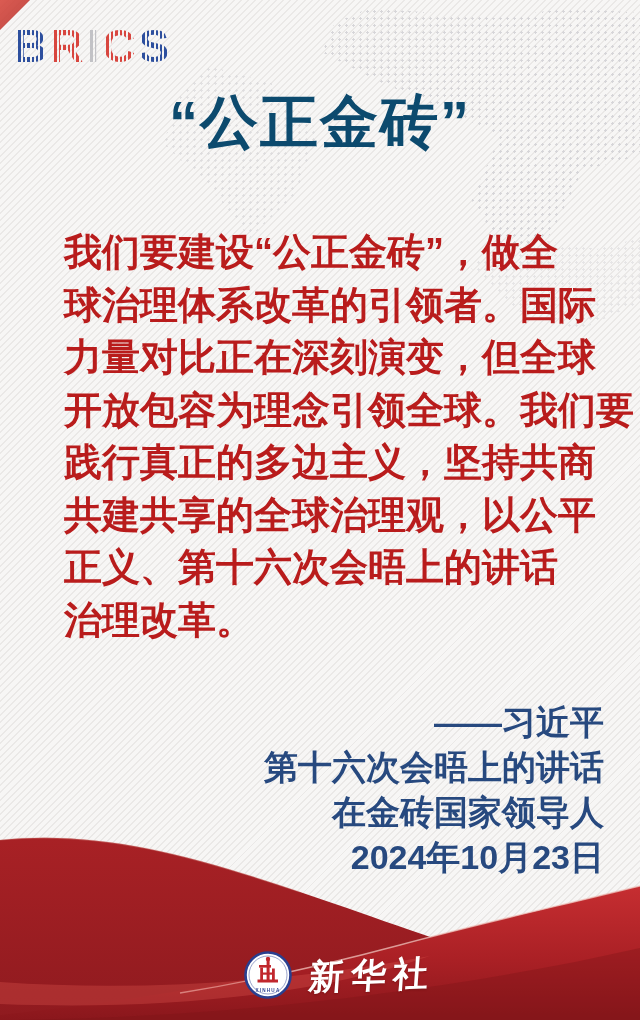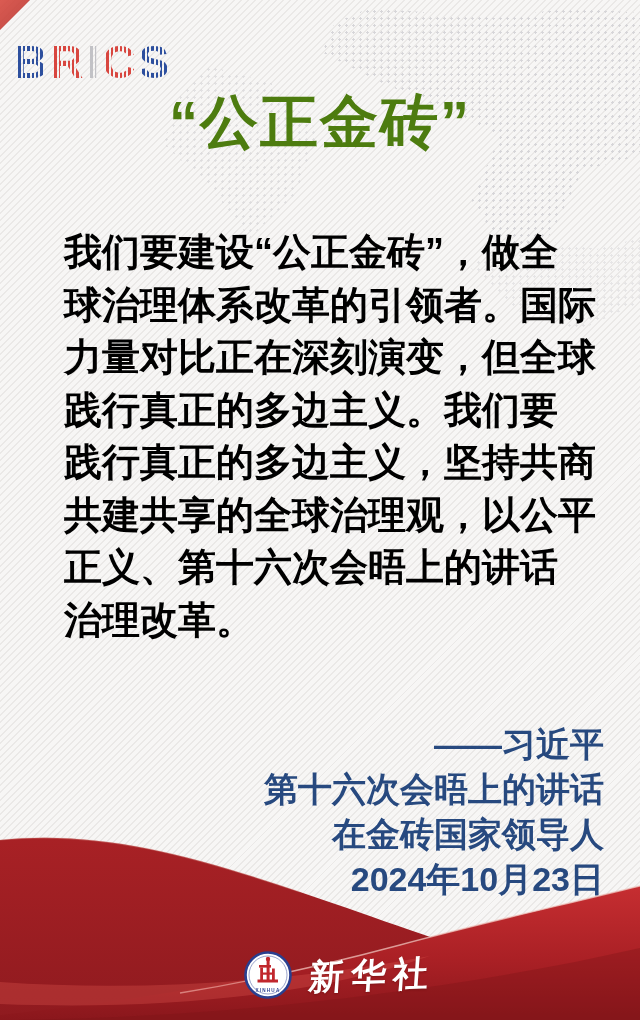--- a/index.html
+++ b/index.html
@@ -31,48 +31,47 @@
     position:absolute;left:0;top:0;width:30px;height:30px;z-index:2;
     background:linear-gradient(135deg,#d84a40,#b5332e);
     clip-path:polygon(0 0,100% 0,0 100%);
     opacity:.9;
   }
   
   .brics{
     position:absolute;left:14px;top:22px;z-index:3;
     font-weight:800;font-size:46px;line-height:48px;letter-spacing:3px;
     font-family:"Liberation Sans","DejaVu Sans",sans-serif;
-    margin-top:16px;
   }
   .brics .letter{display:inline-block;transform:scaleY(1.02);}
   .l-red {color:#d8463f;}
   .l-blue{color:#2d4f9e;}
   .l-gray{color:#c7c7cb;}
   @supports ((-webkit-background-clip:text) or (background-clip:text)){
     .brics .letter{color:transparent;-webkit-background-clip:text;background-clip:text;}
     .l-red {background-image:repeating-linear-gradient(90deg,#d8463f 0 2.4px,rgba(0,0,0,0) 2.4px 4.4px);}
     .l-blue{background-image:repeating-linear-gradient(90deg,#2d4f9e 0 2.4px,rgba(0,0,0,0) 2.4px 4.4px);}
     .l-gray{background-image:repeating-linear-gradient(90deg,#c2c2c6 0 2.4px,rgba(0,0,0,0) 2.4px 4.4px);}
   }
   
   .title{
     position:absolute;left:0;top:84px;width:640px;z-index:3;
     text-align:center;font-size:58px;font-weight:800;letter-spacing:2px;
-    color:#4d7c0f;
+    color:#0c4a6e;
   }
   
   .quote{
     position:absolute;left:64px;top:226px;width:540px;z-index:3;
-    font-size:38px;font-weight:700;color:#000000;
+    font-size:38px;font-weight:700;color:#b91c1c;
   }
   .quote .line{line-height:52.5px;white-space:nowrap;}
   
   .attr{
     position:absolute;right:36px;top:700px;width:560px;z-index:3;
-    text-align:right;font-size:34px;font-weight:700;color:#27497f;margin-top:22px;
+    text-align:right;font-size:34px;font-weight:700;color:#27497f;
   }
   .attr .line{line-height:45px;}
   
   .wave{position:absolute;left:0;top:830px;width:640px;height:190px;z-index:4;}
   
   .footer-logo{
     position:absolute;left:244px;top:951px;z-index:5;
     display:flex;align-items:center;gap:17px;
   }
   .agency-name{
@@ -96,21 +95,21 @@
 <div class="brics">
   <span class="letter l-blue">B</span><span class="letter l-red">R</span><span class="letter l-gray">I</span><span class="letter l-red">C</span><span class="letter l-blue">S</span>
 </div>
 
 <div class="title">“公正金砖”</div>
 
 <div class="quote">
   <div class="line">我们要建设“公正金砖”，做全</div>
   <div class="line">球治理体系改革的引领者。国际</div>
   <div class="line">力量对比正在深刻演变，但全球</div>
-  <div class="line">践行真正的多边主义。我们要</div>
+  <div class="line">开放包容为理念引领全球。我们要</div>
   <div class="line">践行真正的多边主义，坚持共商</div>
   <div class="line">共建共享的全球治理观，以公平</div>
   <div class="line">正义、第十六次会晤上的讲话</div>
   <div class="line">治理改革。</div>
 </div>
 
 <div class="attr">
   <div class="line">——习近平</div>
   <div class="line">第十六次会晤上的讲话</div>
   <div class="line">在金砖国家领导人</div>

